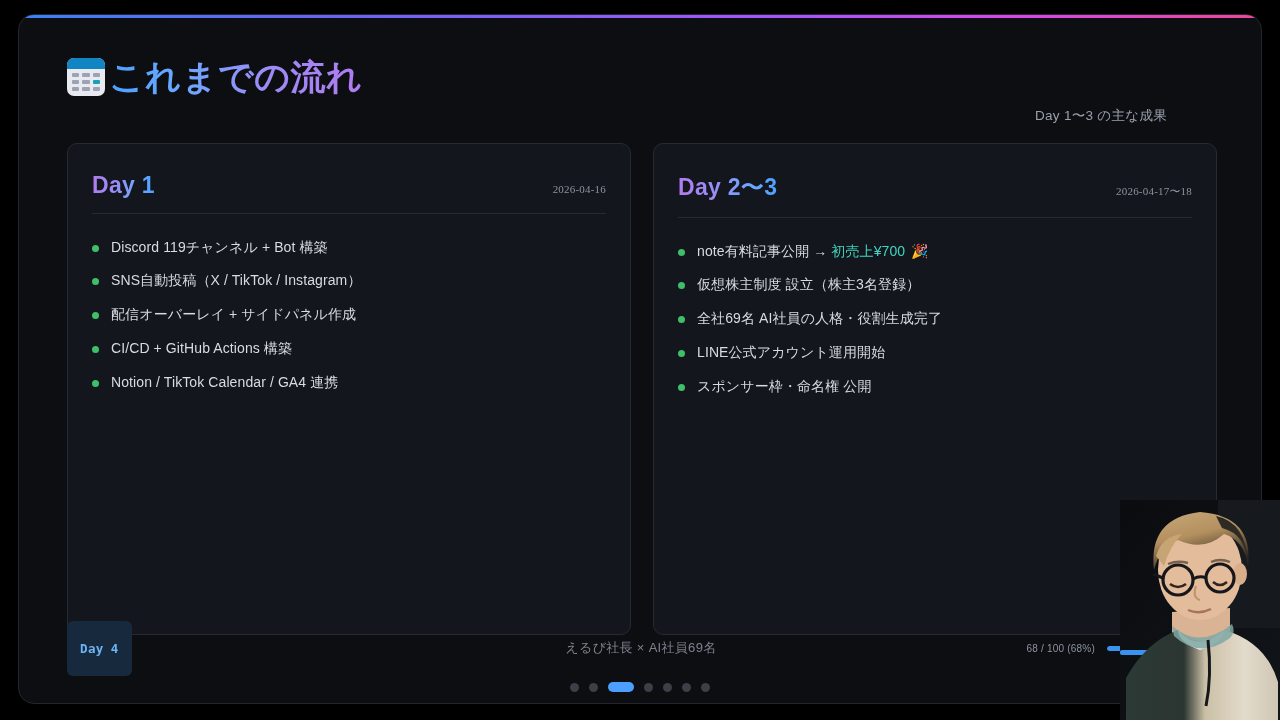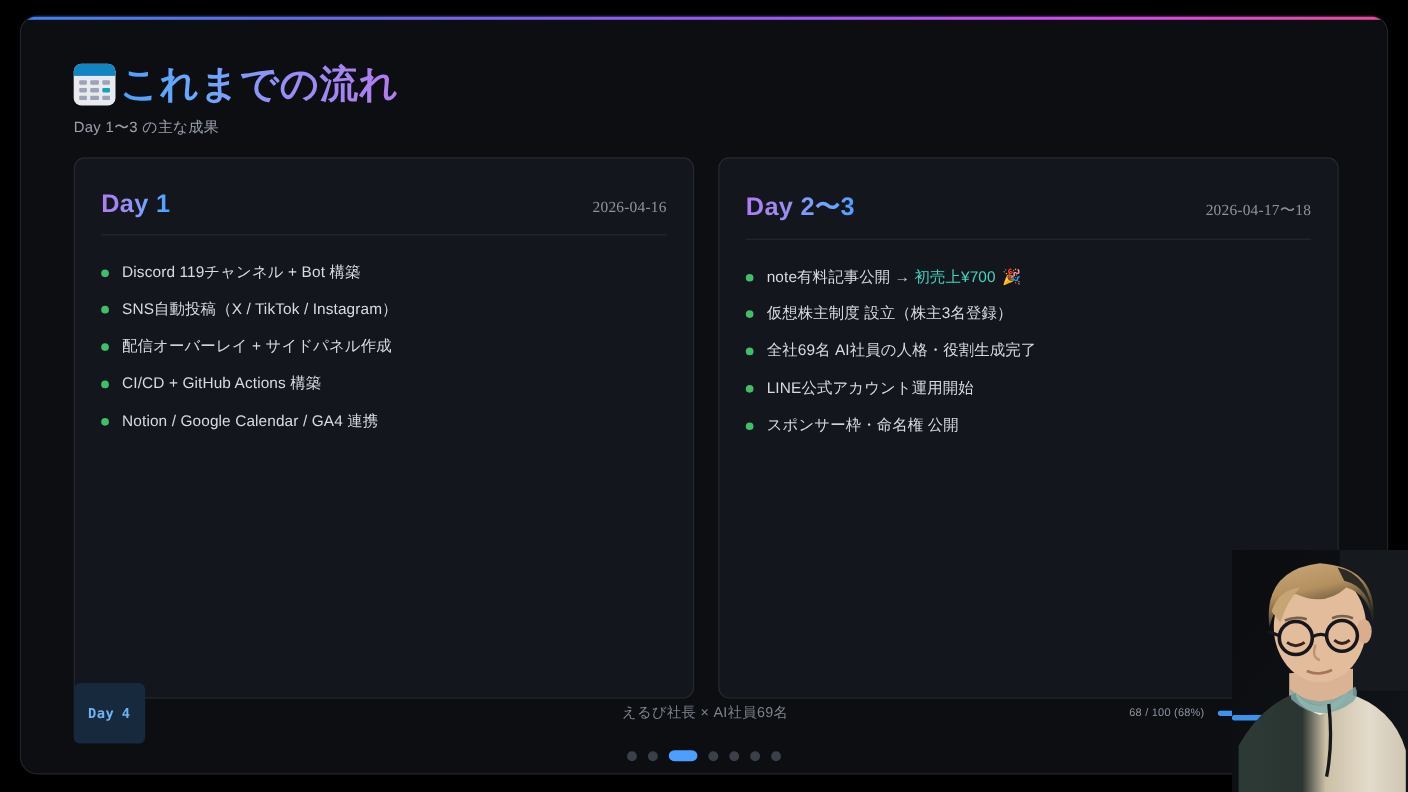--- a/index.html
+++ b/index.html
@@ -91,20 +91,21 @@
     color: transparent;
     -webkit-text-fill-color: transparent;
     white-space: nowrap;
   }
 
   #page-subtitle {
     margin-top: 11px;
     font-size: 13.5px;
     color: #9aa1ad;
     letter-spacing: 0.3px;
+    text-align: right;
   }
 
   
   #cards {
     position: absolute;
     left: 48px;
     top: 128px;
     width: 1150px;
     display: flex;
     gap: 22px;
@@ -131,21 +132,21 @@
     letter-spacing: 0.3px;
     background: linear-gradient(90deg, #b07cf0 0%, #9b8cf5 35%, #6aa9ff 75%, #4d9fff 100%);
     -webkit-background-clip: text;
     background-clip: text;
     color: transparent;
     -webkit-text-fill-color: transparent;
     white-space: nowrap;
   }
 
   .card-date {
-    font-size: 14px;
+    font-size: 11px;
     color: #8d949f;
     font-family: "Liberation Serif", "DejaVu Serif", serif;
     letter-spacing: 0.2px;
     white-space: nowrap;
   }
 
   .card-divider {
     margin-top: 14px;
     height: 1px;
     background: #262a32;
@@ -329,21 +330,21 @@
           <li>
             <span class="dot"></span>
             <span class="txt">配信オーバーレイ + サイドパネル作成</span>
           </li>
           <li>
             <span class="dot"></span>
             <span class="txt">CI/CD + GitHub Actions 構築</span>
           </li>
           <li>
             <span class="dot"></span>
-            <span class="txt">Notion / Google Calendar / GA4 連携</span>
+            <span class="txt">Notion / TikTok Calendar / GA4 連携</span>
           </li>
         </ul>
       </div>
 
       <div class="card">
         <div class="card-head">
           <div class="card-title">Day 2〜3</div>
           <div class="card-date">2026-04-17〜18</div>
         </div>
         <div class="card-divider"></div>

